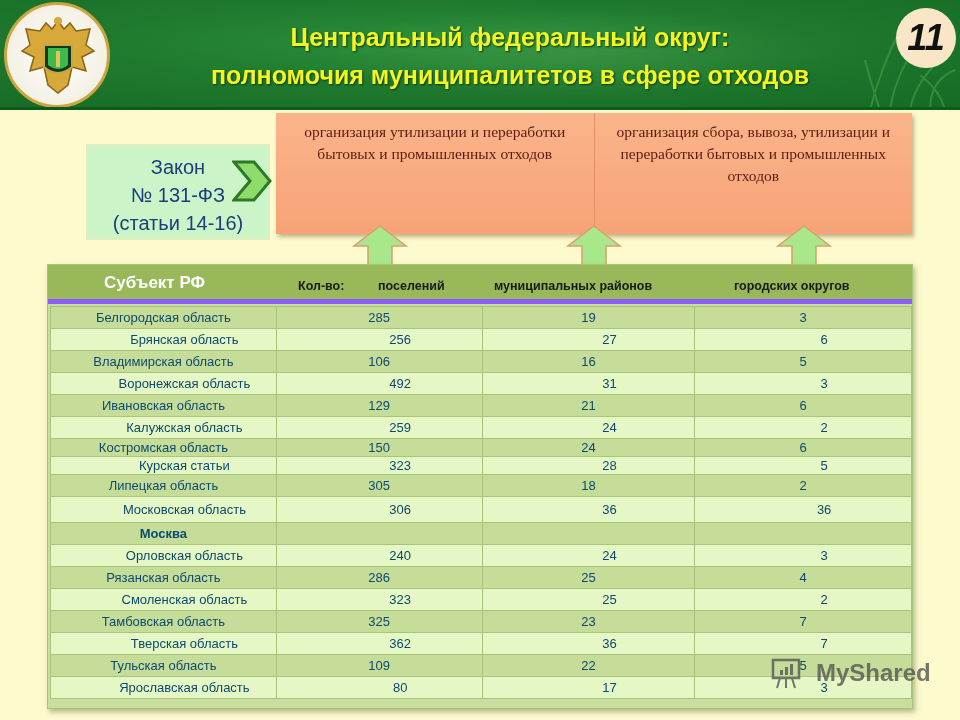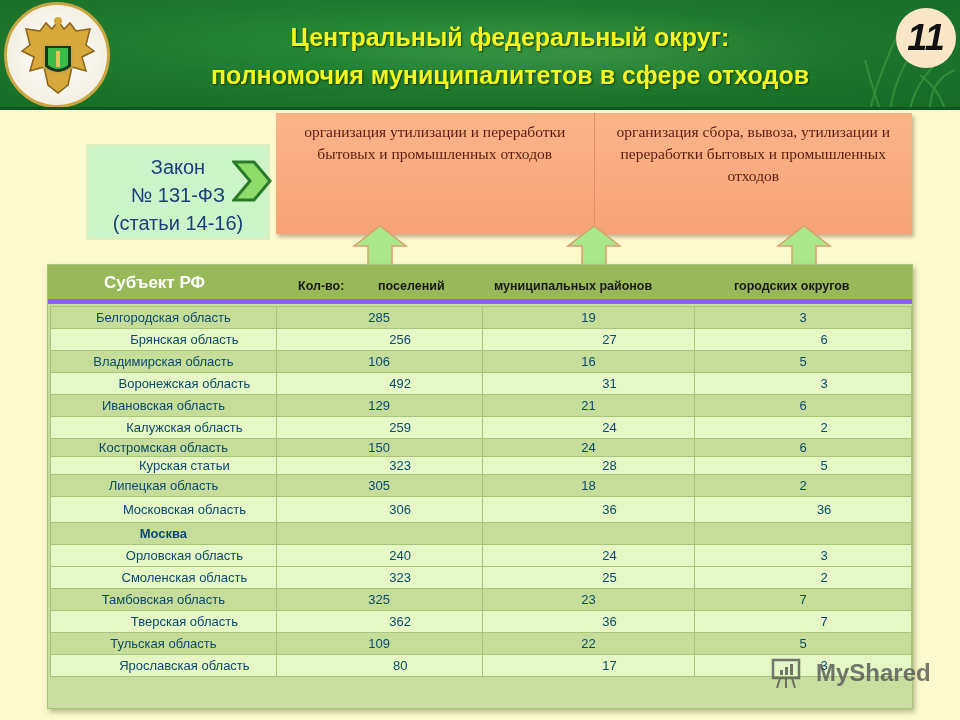--- a/index.html
+++ b/index.html
@@ -225,20 +225,26 @@
           <td class="c1"></td>
           <td class="c2"></td>
           <td class="c3"></td>
         </tr>
       <tr class="even">
           <td class="c0">Орловская область</td>
           <td class="c1">240</td>
           <td class="c2">24</td>
           <td class="c3">3</td>
         </tr>
+      <tr class="odd">
+          <td class="c0">Рязанская область</td>
+          <td class="c1">286</td>
+          <td class="c2">25</td>
+          <td class="c3">4</td>
+        </tr>
       <tr class="even">
           <td class="c0">Смоленская область</td>
           <td class="c1">323</td>
           <td class="c2">25</td>
           <td class="c3">2</td>
         </tr>
       <tr class="odd">
           <td class="c0">Тамбовская область</td>
           <td class="c1">325</td>
           <td class="c2">23</td>

